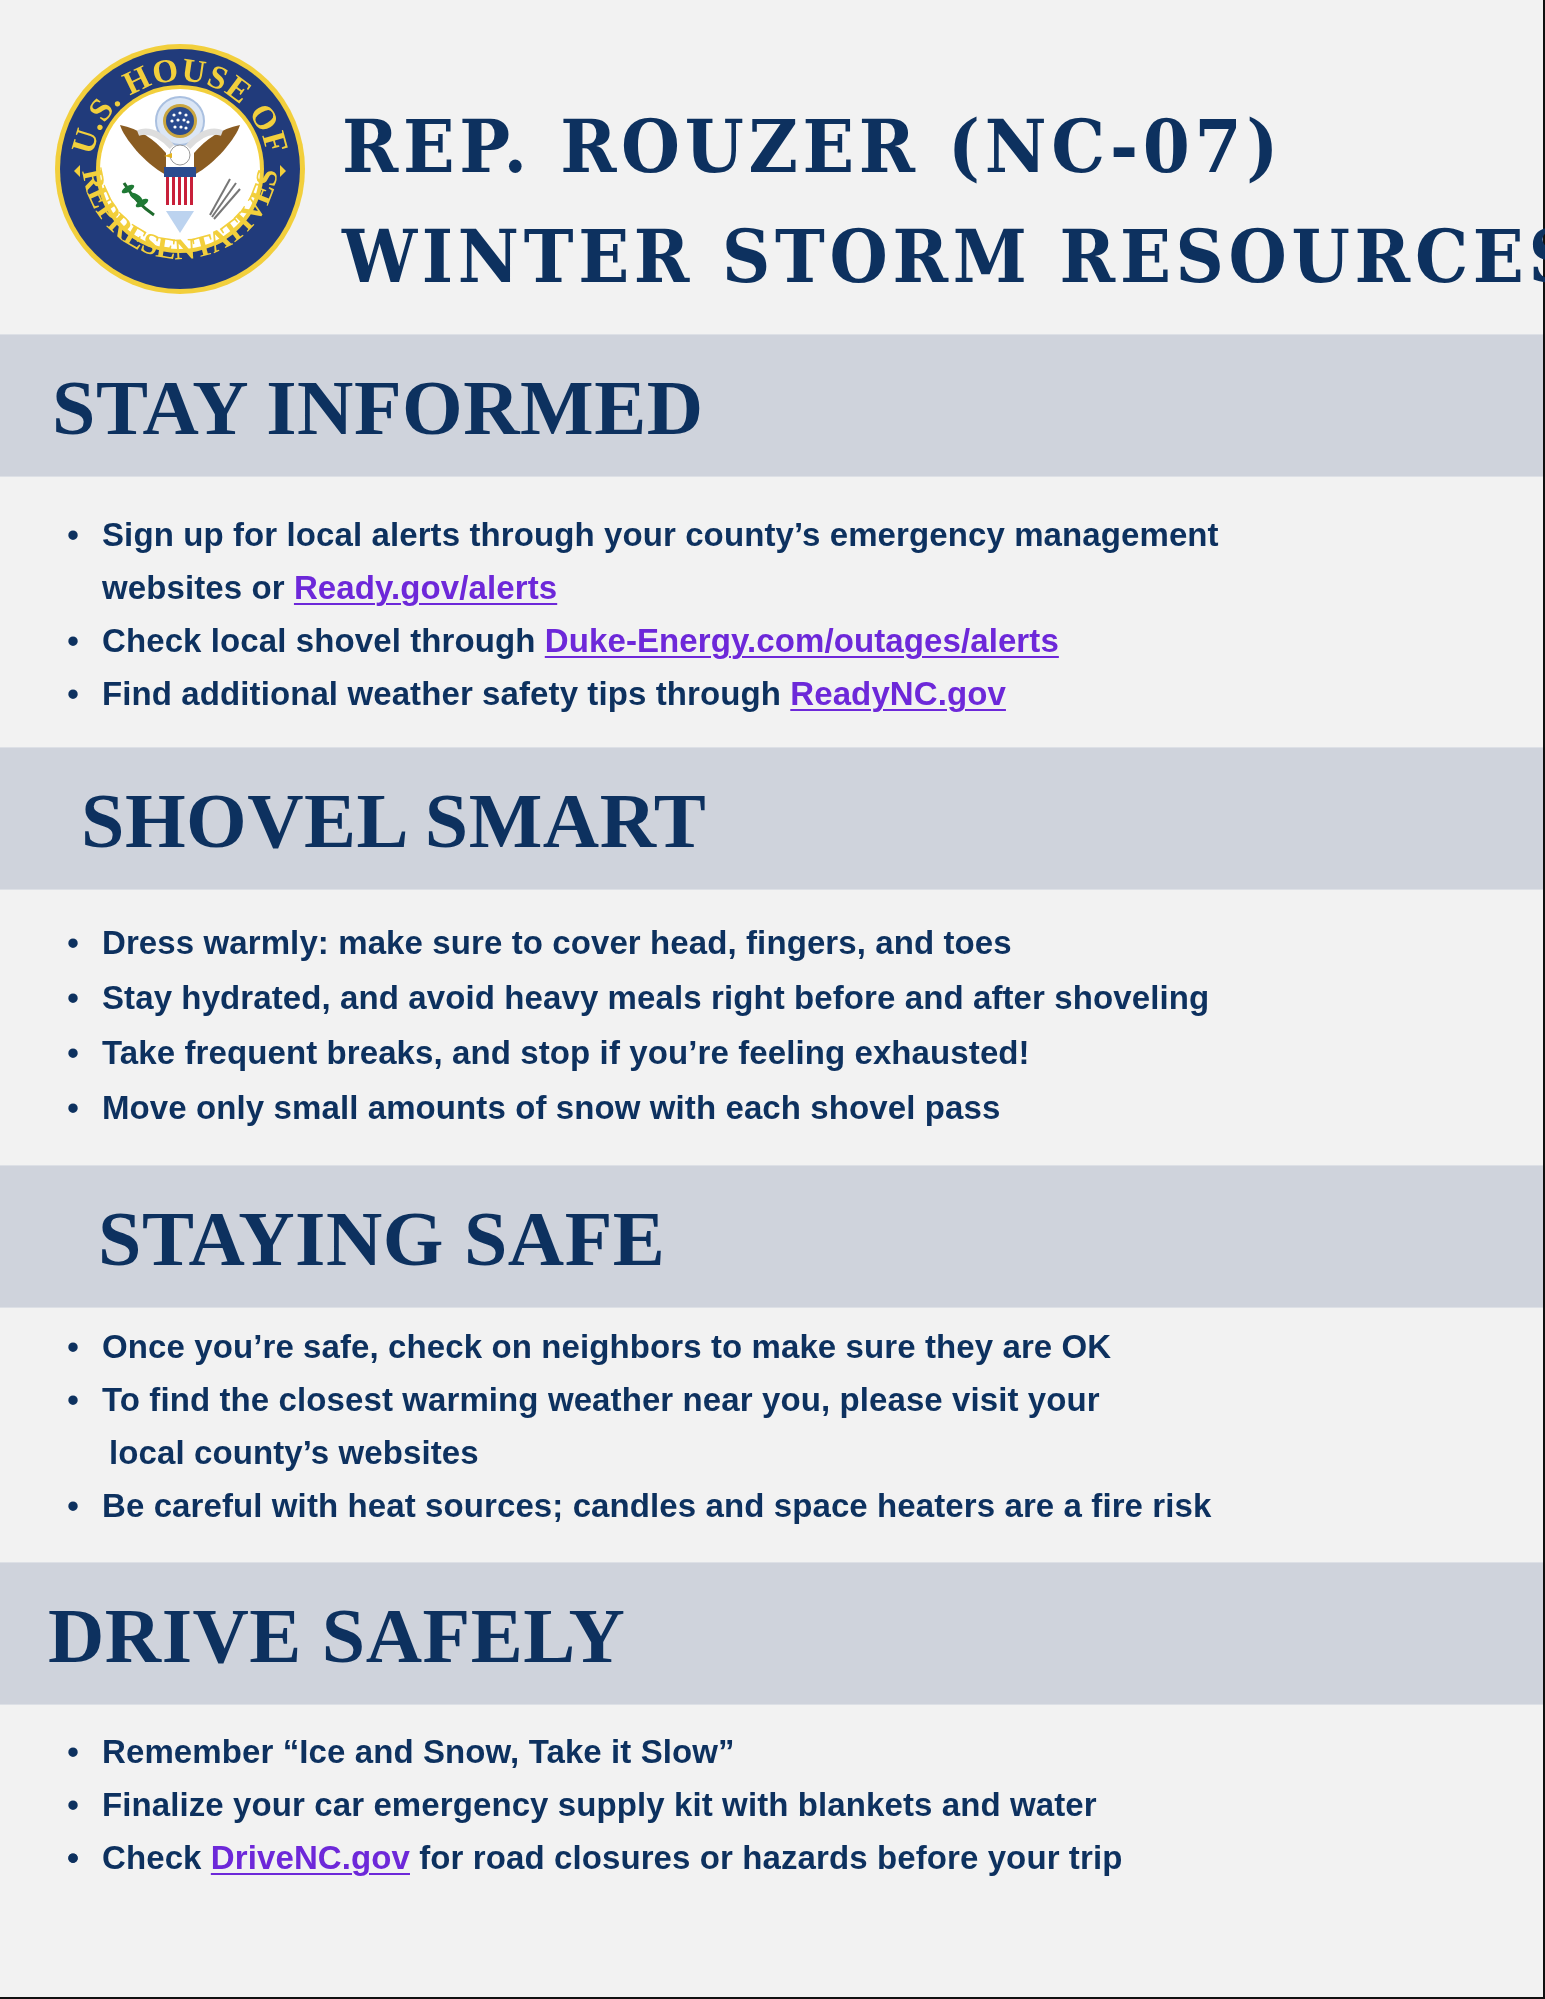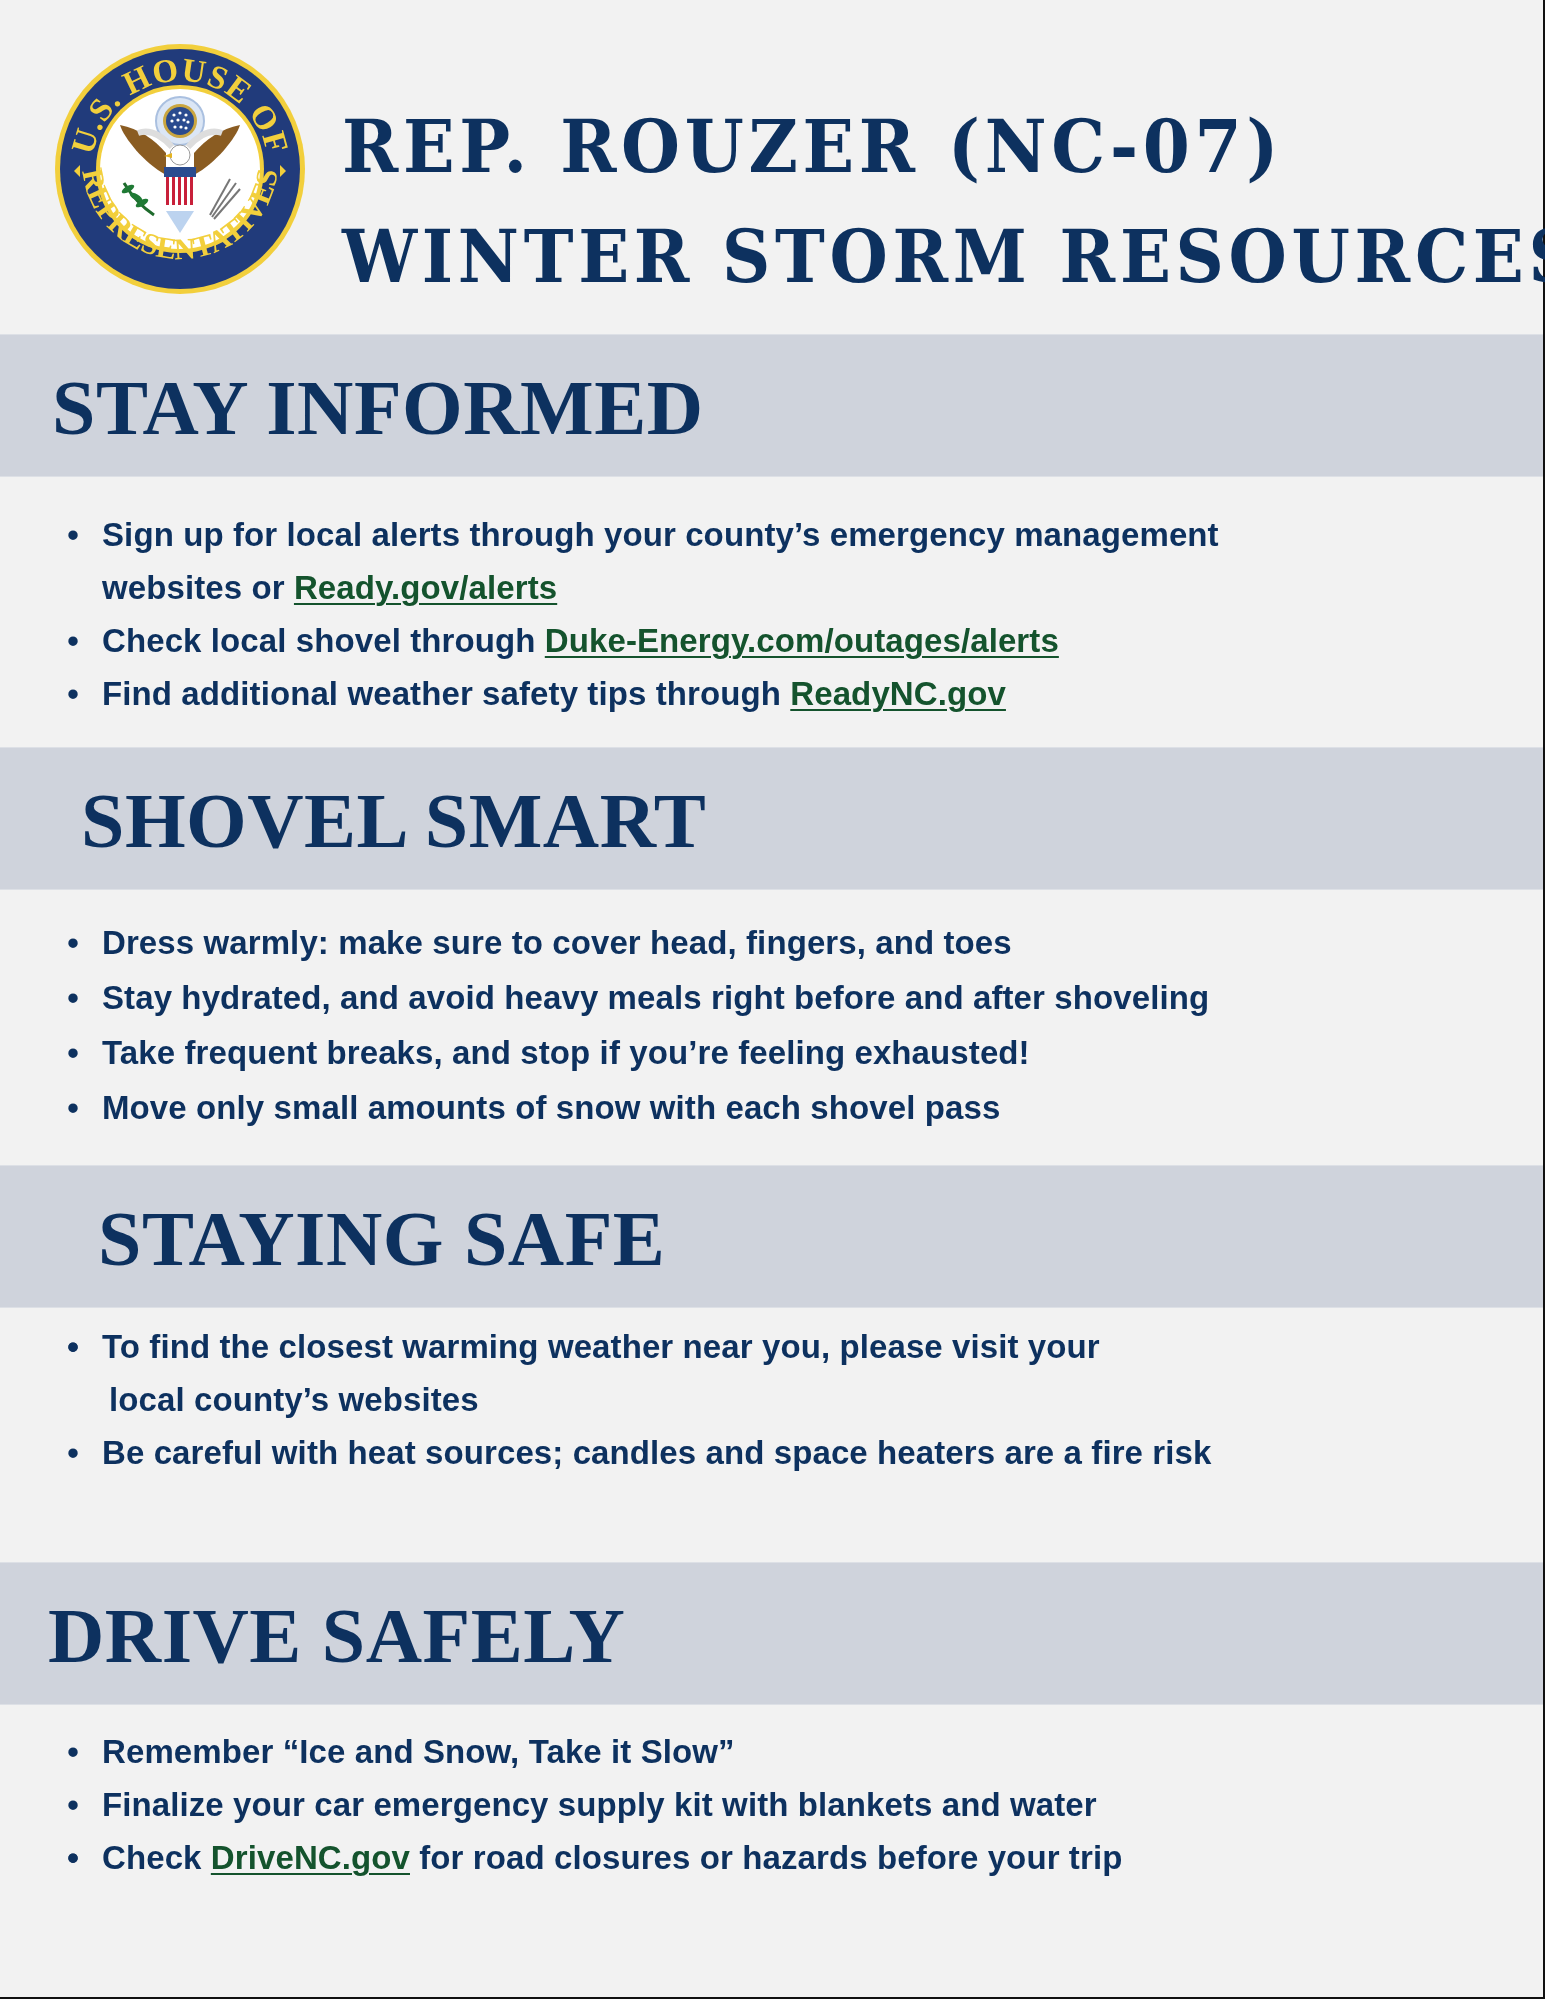--- a/index.html
+++ b/index.html
@@ -73,21 +73,21 @@
   .list li .bullet {
     position: absolute; left: 66px; top: 0;
     width: 14px; text-align: center;
   }
   .list li .cont { display: block; }
   .list li .cont.indent { padding-left: 7px; }
   .link {
     text-decoration: underline;
     text-decoration-thickness: 2px;
     text-underline-offset: 4px;
-    color: #14532d;
+    color: #6d28d9;
     cursor: pointer;
   }
 </style>
 </head>
 <body>
 
 <div class="page">
 
   <svg class="seal" viewBox="0 0 252 252" xmlns="http://www.w3.org/2000/svg">
     <defs>
@@ -189,21 +189,21 @@
     <li><span class="bullet">•</span><span>Dress warmly: make sure to cover head, fingers, and toes</span></li>
     <li style="margin-top:2px;"><span class="bullet">•</span><span>Stay hydrated, and avoid heavy meals right before and after shoveling</span></li>
     <li style="margin-top:2px;"><span class="bullet">•</span><span>Take frequent breaks, and stop if you’re feeling exhausted!</span></li>
     <li style="margin-top:2px;"><span class="bullet">•</span><span>Move only small amounts of snow with each shovel pass</span></li>
   </ul>
 
   <div class="band" style="top:1165px;">
     <h2 style="left:70px;margin-left:28px;">STAYING SAFE</h2>
   </div>
   <ul class="list" style="top:1320px;">
-    <li><span class="bullet">•</span></li>
+    <li><span class="bullet">•</span><span>Once you’re safe, check on neighbors to make sure they are OK</span></li>
     <li><span class="bullet">•</span><span>To find the closest warming weather near you, please visit your</span><span class="cont indent">local county’s websites</span></li>
     <li><span class="bullet">•</span><span>Be careful with heat sources; candles and space heaters are a fire risk</span></li>
   </ul>
 
   <div class="band" style="top:1562px;">
     <h2 style="left:48px;">DRIVE SAFELY</h2>
   </div>
   <ul class="list" style="top:1725px;">
     <li><span class="bullet">•</span><span>Remember “Ice and Snow, Take it Slow”</span></li>
     <li><span class="bullet">•</span><span>Finalize your car emergency supply kit with blankets and water</span></li>

